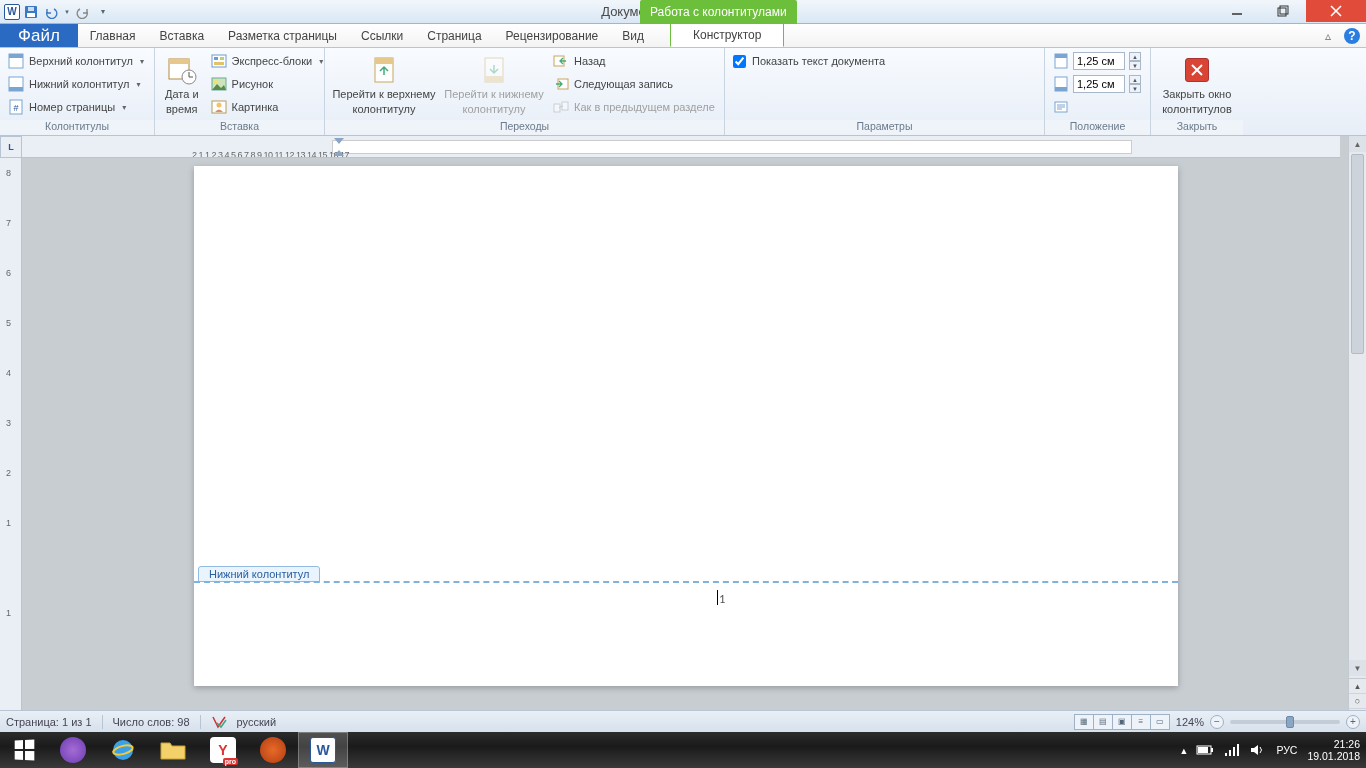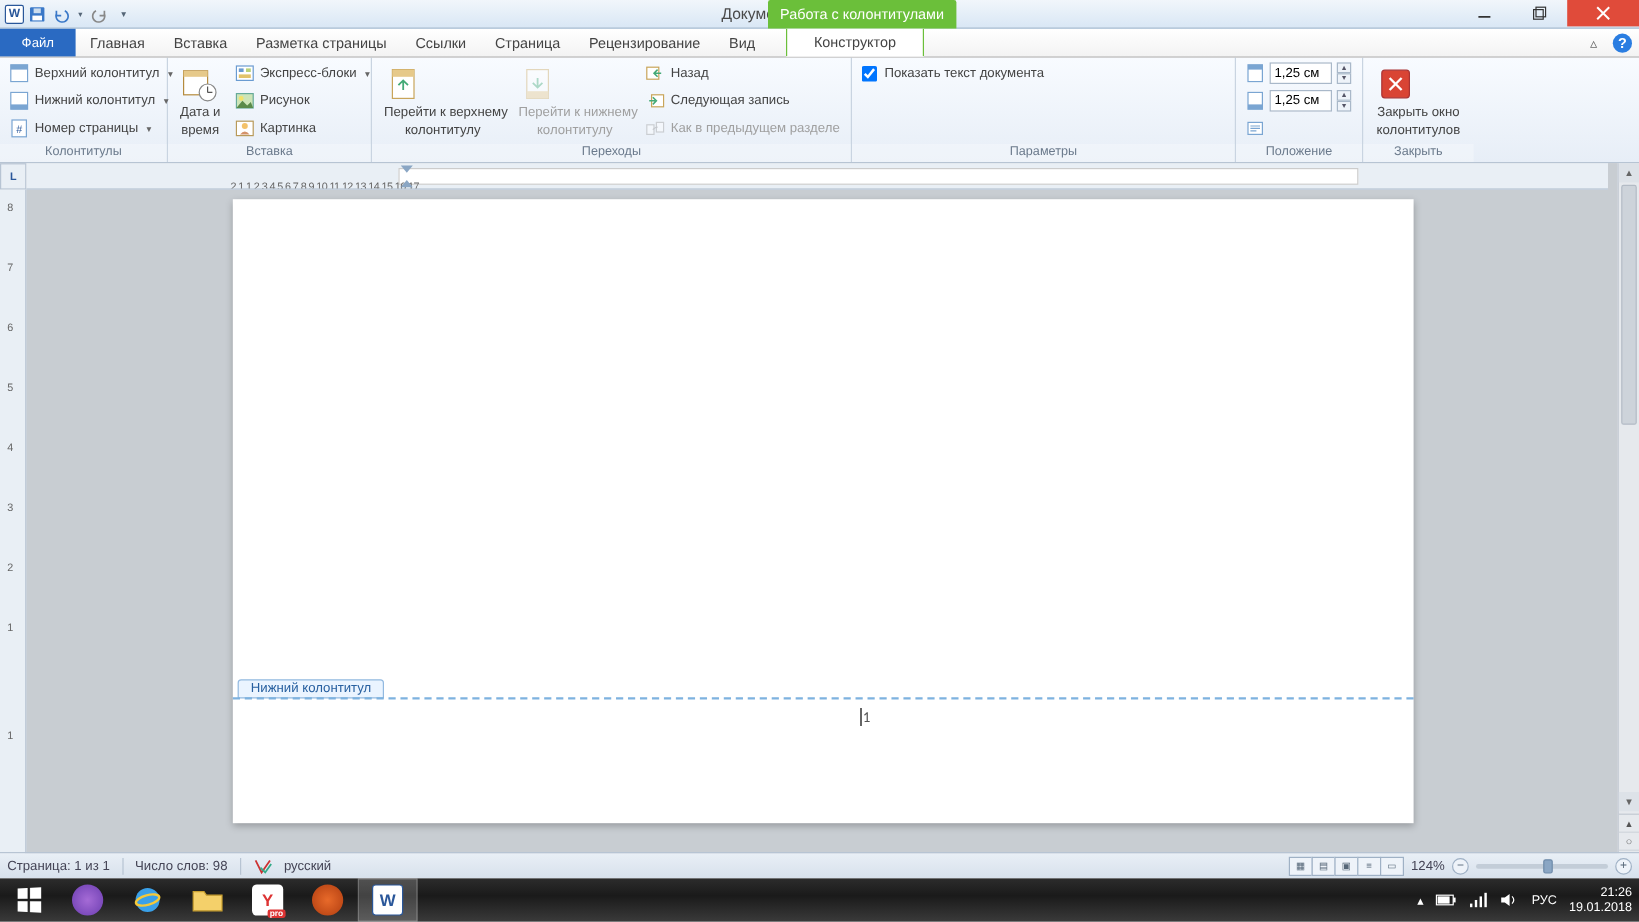--- a/index.html
+++ b/index.html
@@ -12,37 +12,37 @@
 .titlebar .qbtn { width:18px; height:18px; display:flex; align-items:center; justify-content:center; font-size:11px; color:#345; cursor:default;}
 .titlebar .title-text { position:absolute; left:50%; transform:translateX(-50%); font-size:13px; color:#4a4a4a;}
 .titlebar .context-group { position:absolute; left:640px; top:0; height:24px; background:#6bbf3a; color:#fff; font-size:12px; padding:0 10px; display:flex; align-items:center; border-radius:2px 2px 0 0;}
 .titlebar .wincontrols { position:absolute; right:0; top:0; height:22px; display:flex;}
 .titlebar .wincontrols div { width:46px; height:22px; display:flex; align-items:center; justify-content:center; font-size:12px; color:#333;}
 .titlebar .wincontrols .close { background:#e04b3a; color:#fff; width:60px;}
 .titlebar .wincontrols .close svg { stroke:#fff; }
 
 
 .tabs { height:24px; background:linear-gradient(#fff,#f3f3f3); border-bottom:1px solid #c2c2c2; display:flex; align-items:stretch; font-size:12px; position:relative;}
-.tabs .file { background:#2a6ac2; color:#fff; padding:0 18px; display:flex; align-items:center; font-size:11px;}
+.tabs .file { background:#2a6ac2; color:#fff; padding:0 18px; display:flex; align-items:center; font-size:17px;}
 .tabs .tab { padding:0 12px; display:flex; align-items:center; color:#444; cursor:default;}
 .tabs .tab.context { border:1px solid #6bbf3a; border-top:none; border-bottom-color:#fff; background:#fff; margin-left:0; padding:0 22px;}
 .tabs .help-icons { position:absolute; right:6px; top:0; height:24px; display:flex; align-items:center; gap:8px; color:#6a6a6a;}
 .tabs .help-icons span { width:16px; height:16px; display:flex; align-items:center; justify-content:center; font-size:12px;}
 .tabs .help-circle { width:14px; height:14px; border-radius:50%; background:#2a7de1; color:#fff; font-size:10px; font-weight:bold; display:flex; align-items:center; justify-content:center;}
 
 
 .ribbon { height:88px; background:linear-gradient(#f8fbff,#e7eef7); border-bottom:1px solid #b7c4d3; display:flex; font-size:11px; color:#444;}
 .group { border-right:1px solid #c9d4e1; display:flex; flex-direction:column; }
 .group-body { flex:1; display:flex; align-items:flex-start; padding:2px 4px 0 4px; gap:2px;}
 .group-label { height:15px; text-align:center; font-size:10.5px; color:#6b7a8c; background:rgba(255,255,255,0.3);}
 .vbtn-col { display:flex; flex-direction:column; gap:1px;}
 .hbtn { display:flex; align-items:center; gap:5px; height:22px; padding:0 4px; white-space:nowrap; cursor:default;}
 .hbtn .ic { width:16px; height:16px; display:flex; align-items:center; justify-content:center;}
 .hbtn .drop { margin-left:2px; font-size:8px; color:#666;}
-.bigbtn { display:flex; flex-direction:column; justify-content:flex-start; padding:4px 6px 0 6px; text-align:center; line-height:1.15; cursor:default; width:auto; gap:2px;}
+.bigbtn { display:flex; flex-direction:column; align-items:center; justify-content:flex-start; padding:4px 6px 0 6px; text-align:center; line-height:1.15; cursor:default; width:auto; gap:2px;}
 .bigbtn .bigic { width:32px; height:32px; display:flex; align-items:center; justify-content:center;}
 .bigbtn span { font-size:11px; white-space:nowrap;}
 .bigbtn.disabled, .hbtn.disabled { color:#a0a0a0;}
 .chk { display:flex; align-items:center; gap:6px; height:22px; padding:0 4px; font-size:11px; white-space:nowrap;}
 .chk input { width:13px; height:13px;}
 .spin-row { display:flex; align-items:center; height:22px; gap:4px; padding:0 4px;}
 .spin-row .ic { width:16px; height:16px;}
 .spin-row input { width:52px; height:18px; font-size:11px; border:1px solid #a9b8c9; background:#fff; padding:0 3px;}
 .spin-row .spinners { display:flex; flex-direction:column; width:12px;}
 .spin-row .spinners div { height:9px; border:1px solid #a9b8c9; background:#eef3f9; font-size:6px; display:flex; align-items:center; justify-content:center; color:#556;}
@@ -162,21 +162,21 @@
   <div style="width:14px"></div>
   <div class="tab context">Конструктор</div>
   <div class="help-icons">
     <span>▵</span>
     <span class="help-circle">?</span>
   </div>
 </div>
 
 <div class="ribbon">
 
-  <div class="group" style="width:140px">
+  <div class="group" style="width:155px">
     <div class="group-body">
       <div class="vbtn-col">
         <div class="hbtn">
             <span class="ic">
               <svg width="16" height="16">
                 <rect x="1" y="1" width="14" height="14" fill="#fff" stroke="#7aa5d2"></rect>
                 <rect x="1" y="1" width="14" height="4" fill="#7aa5d2"></rect>
               </svg>
             </span>
             <span>Верхний колонтитул</span>

